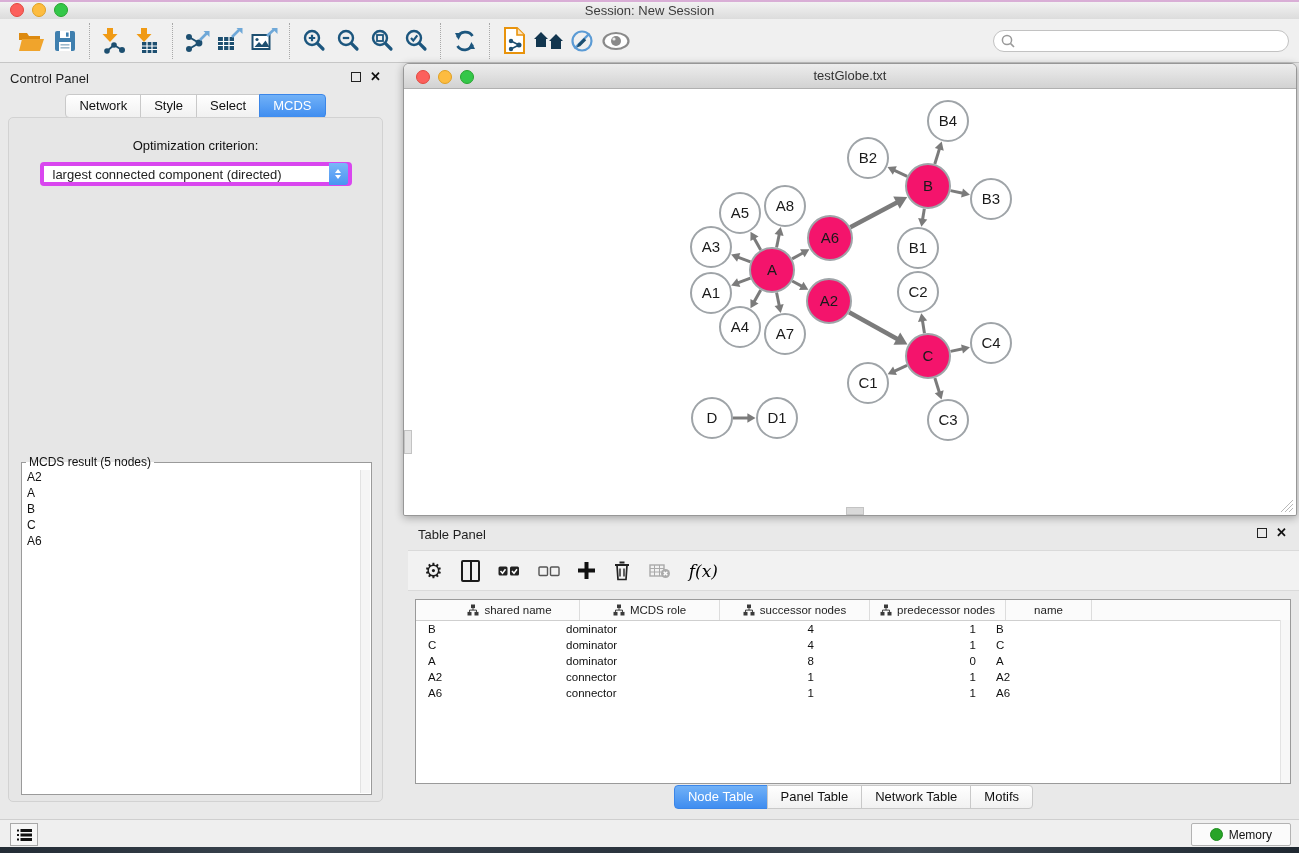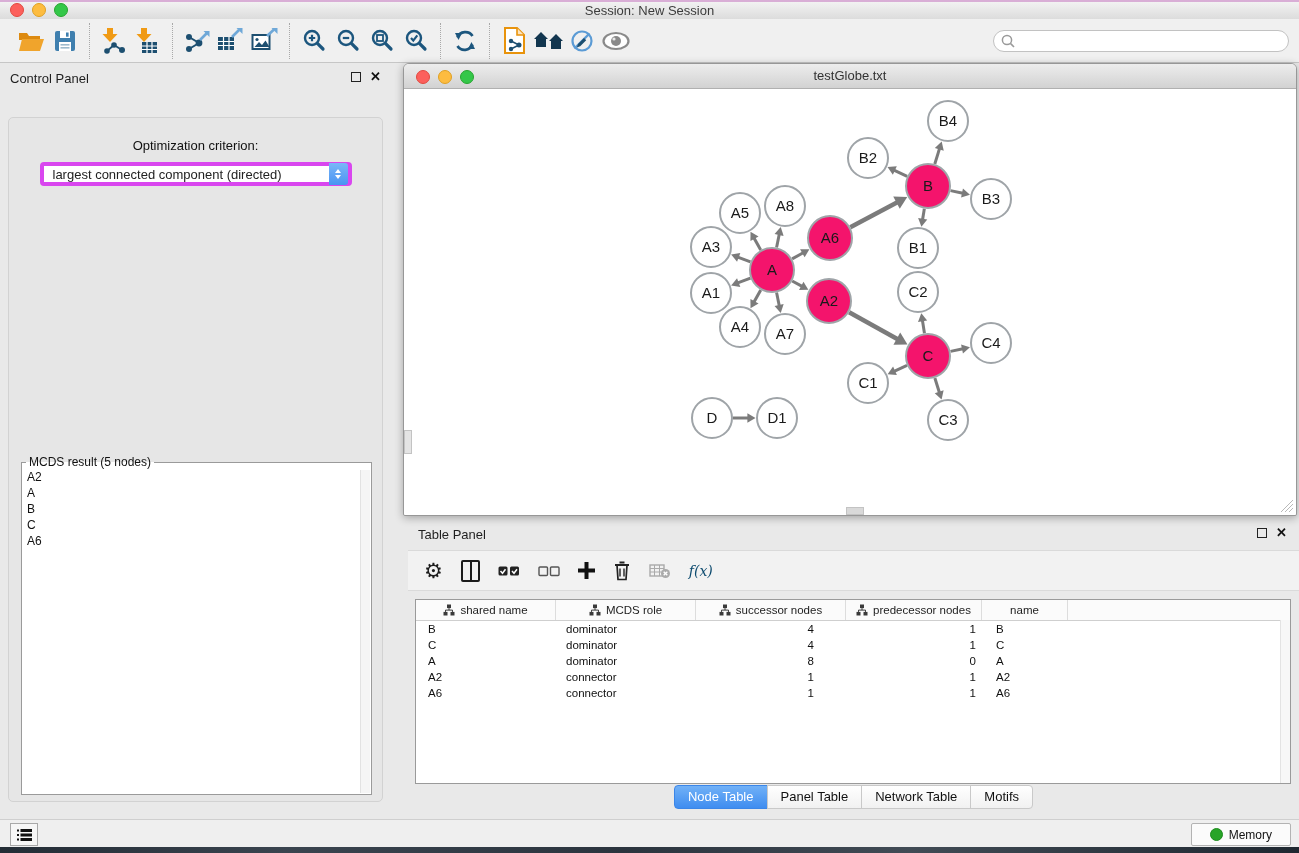--- a/index.html
+++ b/index.html
@@ -76,23 +76,23 @@
   .edge-grip-bottom{left:442px;bottom:0;width:16px;height:6px;background:#d9d9d9;border:1px solid #c3c3c3;}
 
   
   #table-panel{left:408px;top:520px;width:891px;height:292px;}
   #tp-toolbar{left:0;top:30px;right:0;height:41px;background:#f2f2f2;border-top:1px solid #dadada;
     border-bottom:1px solid #dadada;display:flex;align-items:center;padding-left:16px;gap:18px;box-sizing:border-box;}
   .tpi{display:flex;align-items:center;justify-content:center;height:30px;}
   .gear-glyph{font-size:21px;color:#1c1c1c;line-height:22px;}
   .cols-icon{width:15px;height:18px;border:2px solid #1c1c1c;border-radius:2px;position:relative;}
   .cols-icon::after{content:"";position:absolute;left:50%;top:0;bottom:0;border-left:2px solid #1c1c1c;}
-  .fx{font-family:"DejaVu Serif",serif;font-style:italic;font-size:14px;color:#0c4a6e;}
+  .fx{font-family:"DejaVu Serif",serif;font-style:italic;font-size:17px;color:#000000;}
   #node-table{left:7px;right:8px;top:79px;bottom:28px;background:#fff;border:1px solid #9a9a9a;box-sizing:border-box;}
-  .thead{display:flex;height:20px;background:#fbfbfb;border-bottom:1px solid #cfcfcf;}
+  .thead{display:flex;height:20px;background:#fbfbfb;border-bottom:1px solid #cfcfcf;padding-left:24px;}
   .th{display:flex;align-items:center;justify-content:center;gap:5px;font-size:11.5px;color:#1d1d1d;
     border-right:1px solid #ddd;box-sizing:border-box;}
   .trow{display:flex;height:16px;align-items:center;}
   .tcell{font-size:11.5px;color:#111;box-sizing:border-box;white-space:nowrap;}
   .c0{width:140px;}.c1{width:140px;}.c2{width:150px;}.c3{width:136px;}.c4{width:86px;justify-content:center;}.cf{flex:1;}
   .trow .c0{padding-left:12px;}
   .trow .c1{padding-left:10px;}
   .trow .c2{text-align:right;padding-right:32px;}
   .trow .c3{text-align:right;padding-right:6px;}
   .trow .c4{padding-left:14px;}
@@ -263,20 +263,26 @@
     </span>
     <input type="text" placeholder="" style="">
   </div>
 </div>
 
 <div id="control-panel" class="abs">
   <div class="abs panel-title" style="left:10px;top:8px;">Control Panel</div>
   <div class="abs win-btns" style="right:10px;top:9px;">
     <span class="win-float"></span>
     <span class="win-close">✕</span>
+  </div>
+  <div id="cp-tabs" class="abs">
+    <span class="seg-tab">Network</span>
+    <span class="seg-tab">Style</span>
+    <span class="seg-tab">Select</span>
+    <span class="seg-tab active">MCDS</span>
   </div>
   <div id="cp-inner" class="abs">
     <div id="opt-label">Optimization criterion:</div>
     <div id="criterion-select">
       <span class="val">largest connected component (directed)</span>
       <span class="stepper">
           <span class="tri-up"></span>
           <span class="tri-dn"></span>
         </span>
     </div>

